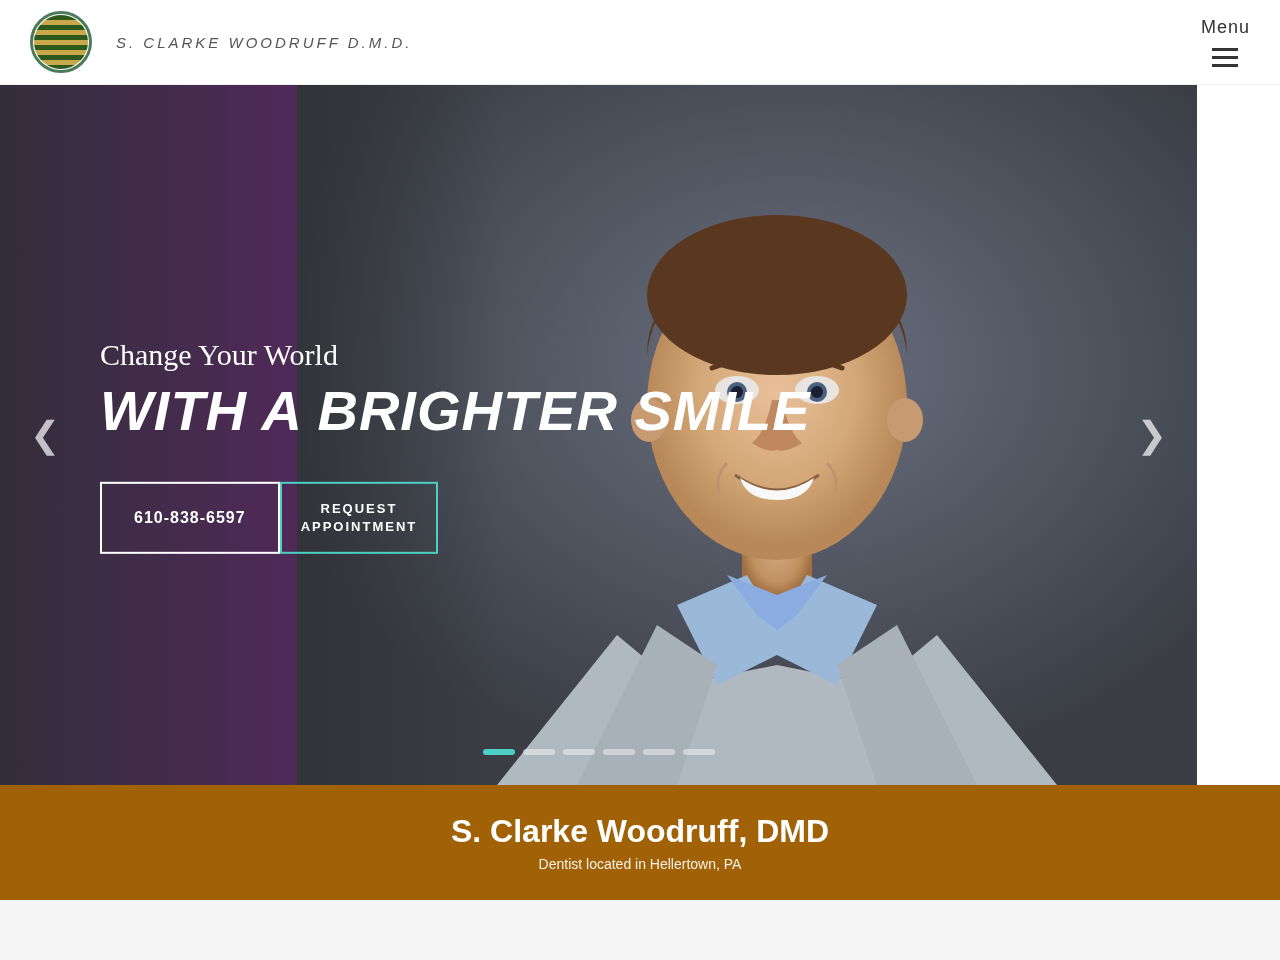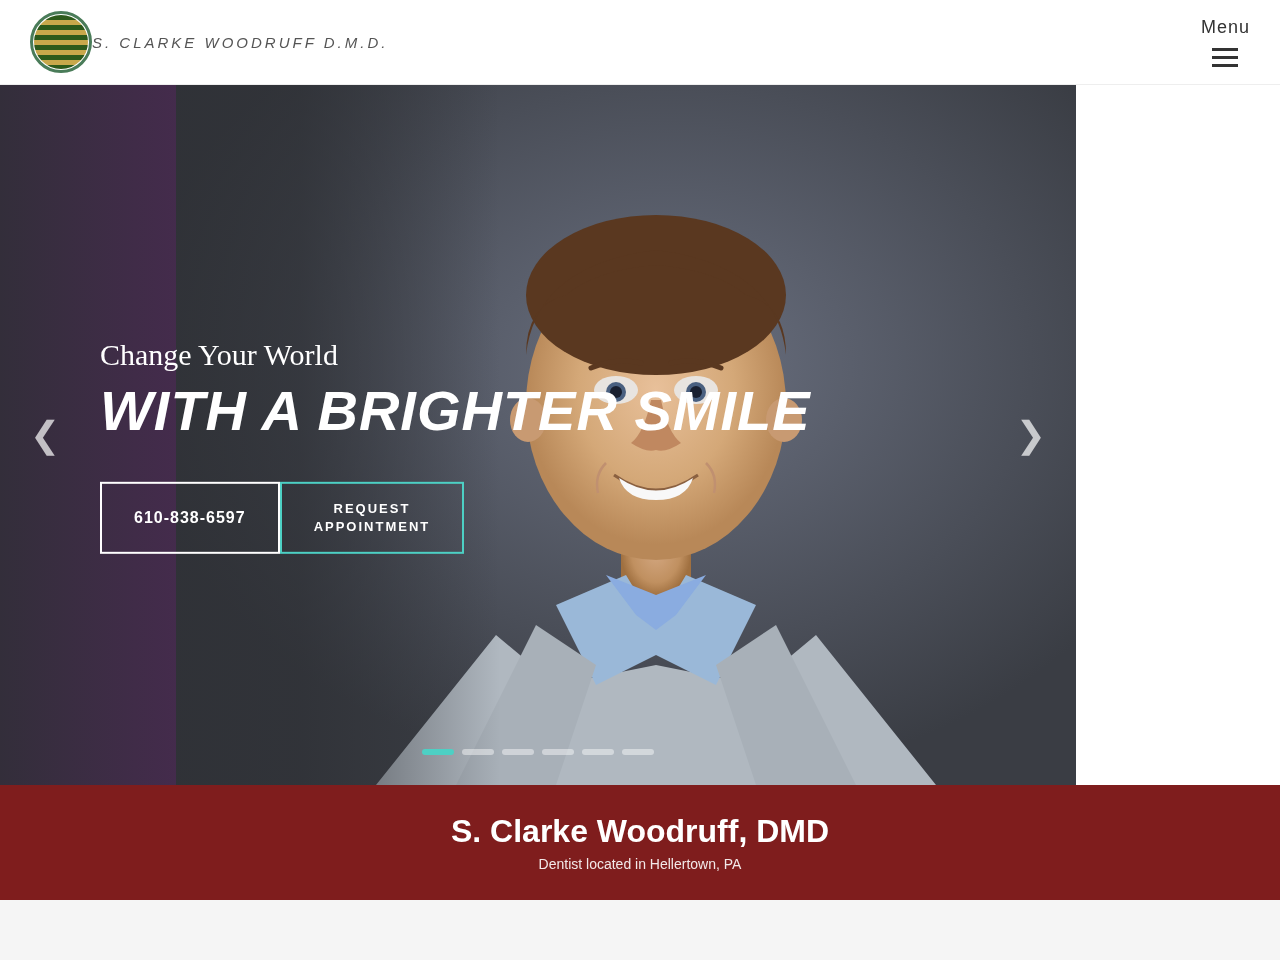--- a/index.html
+++ b/index.html
@@ -11,21 +11,21 @@
       align-items: center;
       justify-content: space-between;
       padding: 10px 30px;
       background: #fff;
       height: 85px;
       border-bottom: 1px solid #eee;
     }
     .logo-area {
       display: flex;
       align-items: center;
-      gap: 0;
+      gap: 24px;
     }
     .logo-circle {
       width: 62px;
       height: 62px;
       border-radius: 50%;
       border: 3px solid #4a7c59;
       display: flex;
       align-items: center;
       justify-content: center;
       overflow: hidden;
@@ -77,21 +77,21 @@
     .hamburger-icon span {
       display: block;
       width: 26px;
       height: 3px;
       background: #333;
     }
 
     
     .hero {
       position: relative;
-      width: 1076px;
+      width: 1197px;
       height: 700px;
       background: #a21caf;
       overflow: hidden;
     }
     .hero-bg {
       position: absolute;
       right: 0;
       top: 0;
       width: 900px;
       height: 700px;
@@ -155,21 +155,21 @@
       padding: 16px 32px;
       font-size: 16px;
       cursor: pointer;
       letter-spacing: 1px;
       font-weight: 700;
     }
     .btn-appointment {
       background: transparent;
       border: 2px solid #4dd0c4;
       color: #fff;
-      padding: 16px 32px;
+      padding: 16px 19px;
       font-size: 13px;
       cursor: pointer;
       letter-spacing: 2px;
       font-weight: 600;
       text-align: center;
       line-height: 1.4;
     }
 
     
     .carousel-prev, .carousel-next {
@@ -203,21 +203,21 @@
       border-radius: 3px;
       background: rgba(255,255,255,0.45);
       cursor: pointer;
     }
     .dot.active {
       background: #4dd0c4;
     }
 
     
     .info-bar {
-      background: #7f1d1d;
+      background: #a16207;
       padding: 28px 36px;
       text-align: center;
     }
     .info-bar-name {
       font-size: 32px;
       font-weight: 700;
       color: #fff;
       margin-bottom: 6px;
     }
     .info-bar-location {

